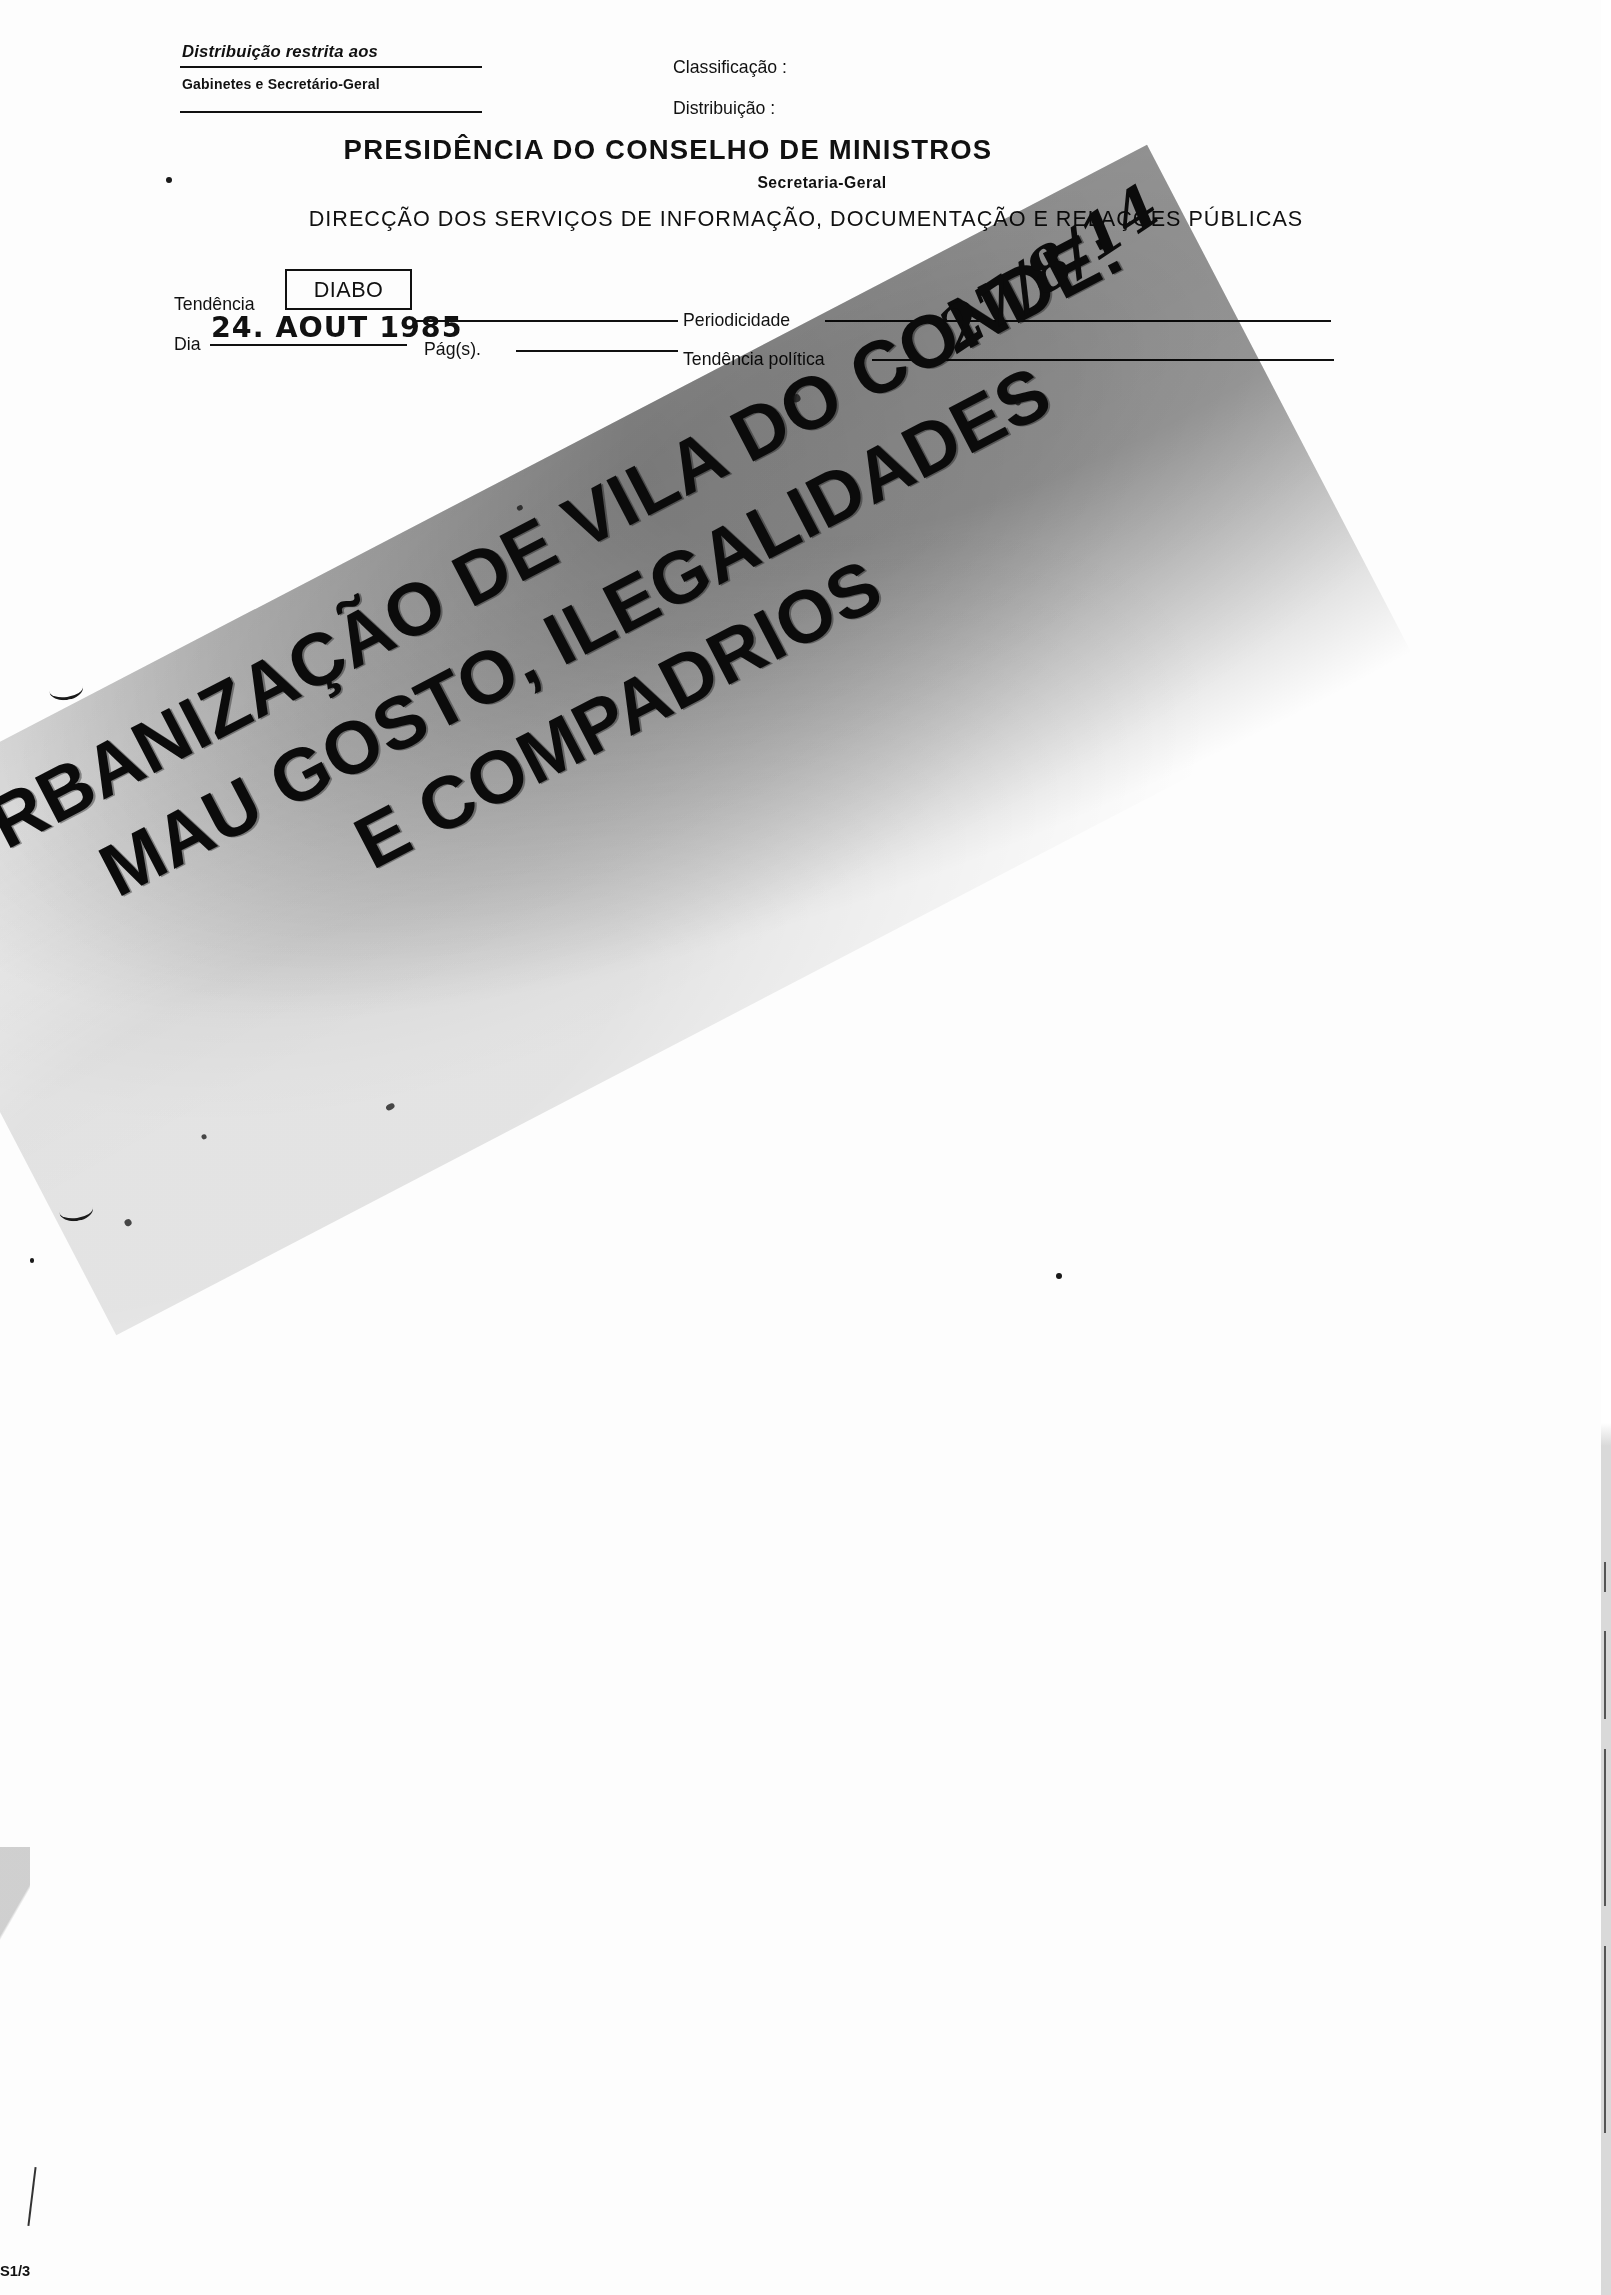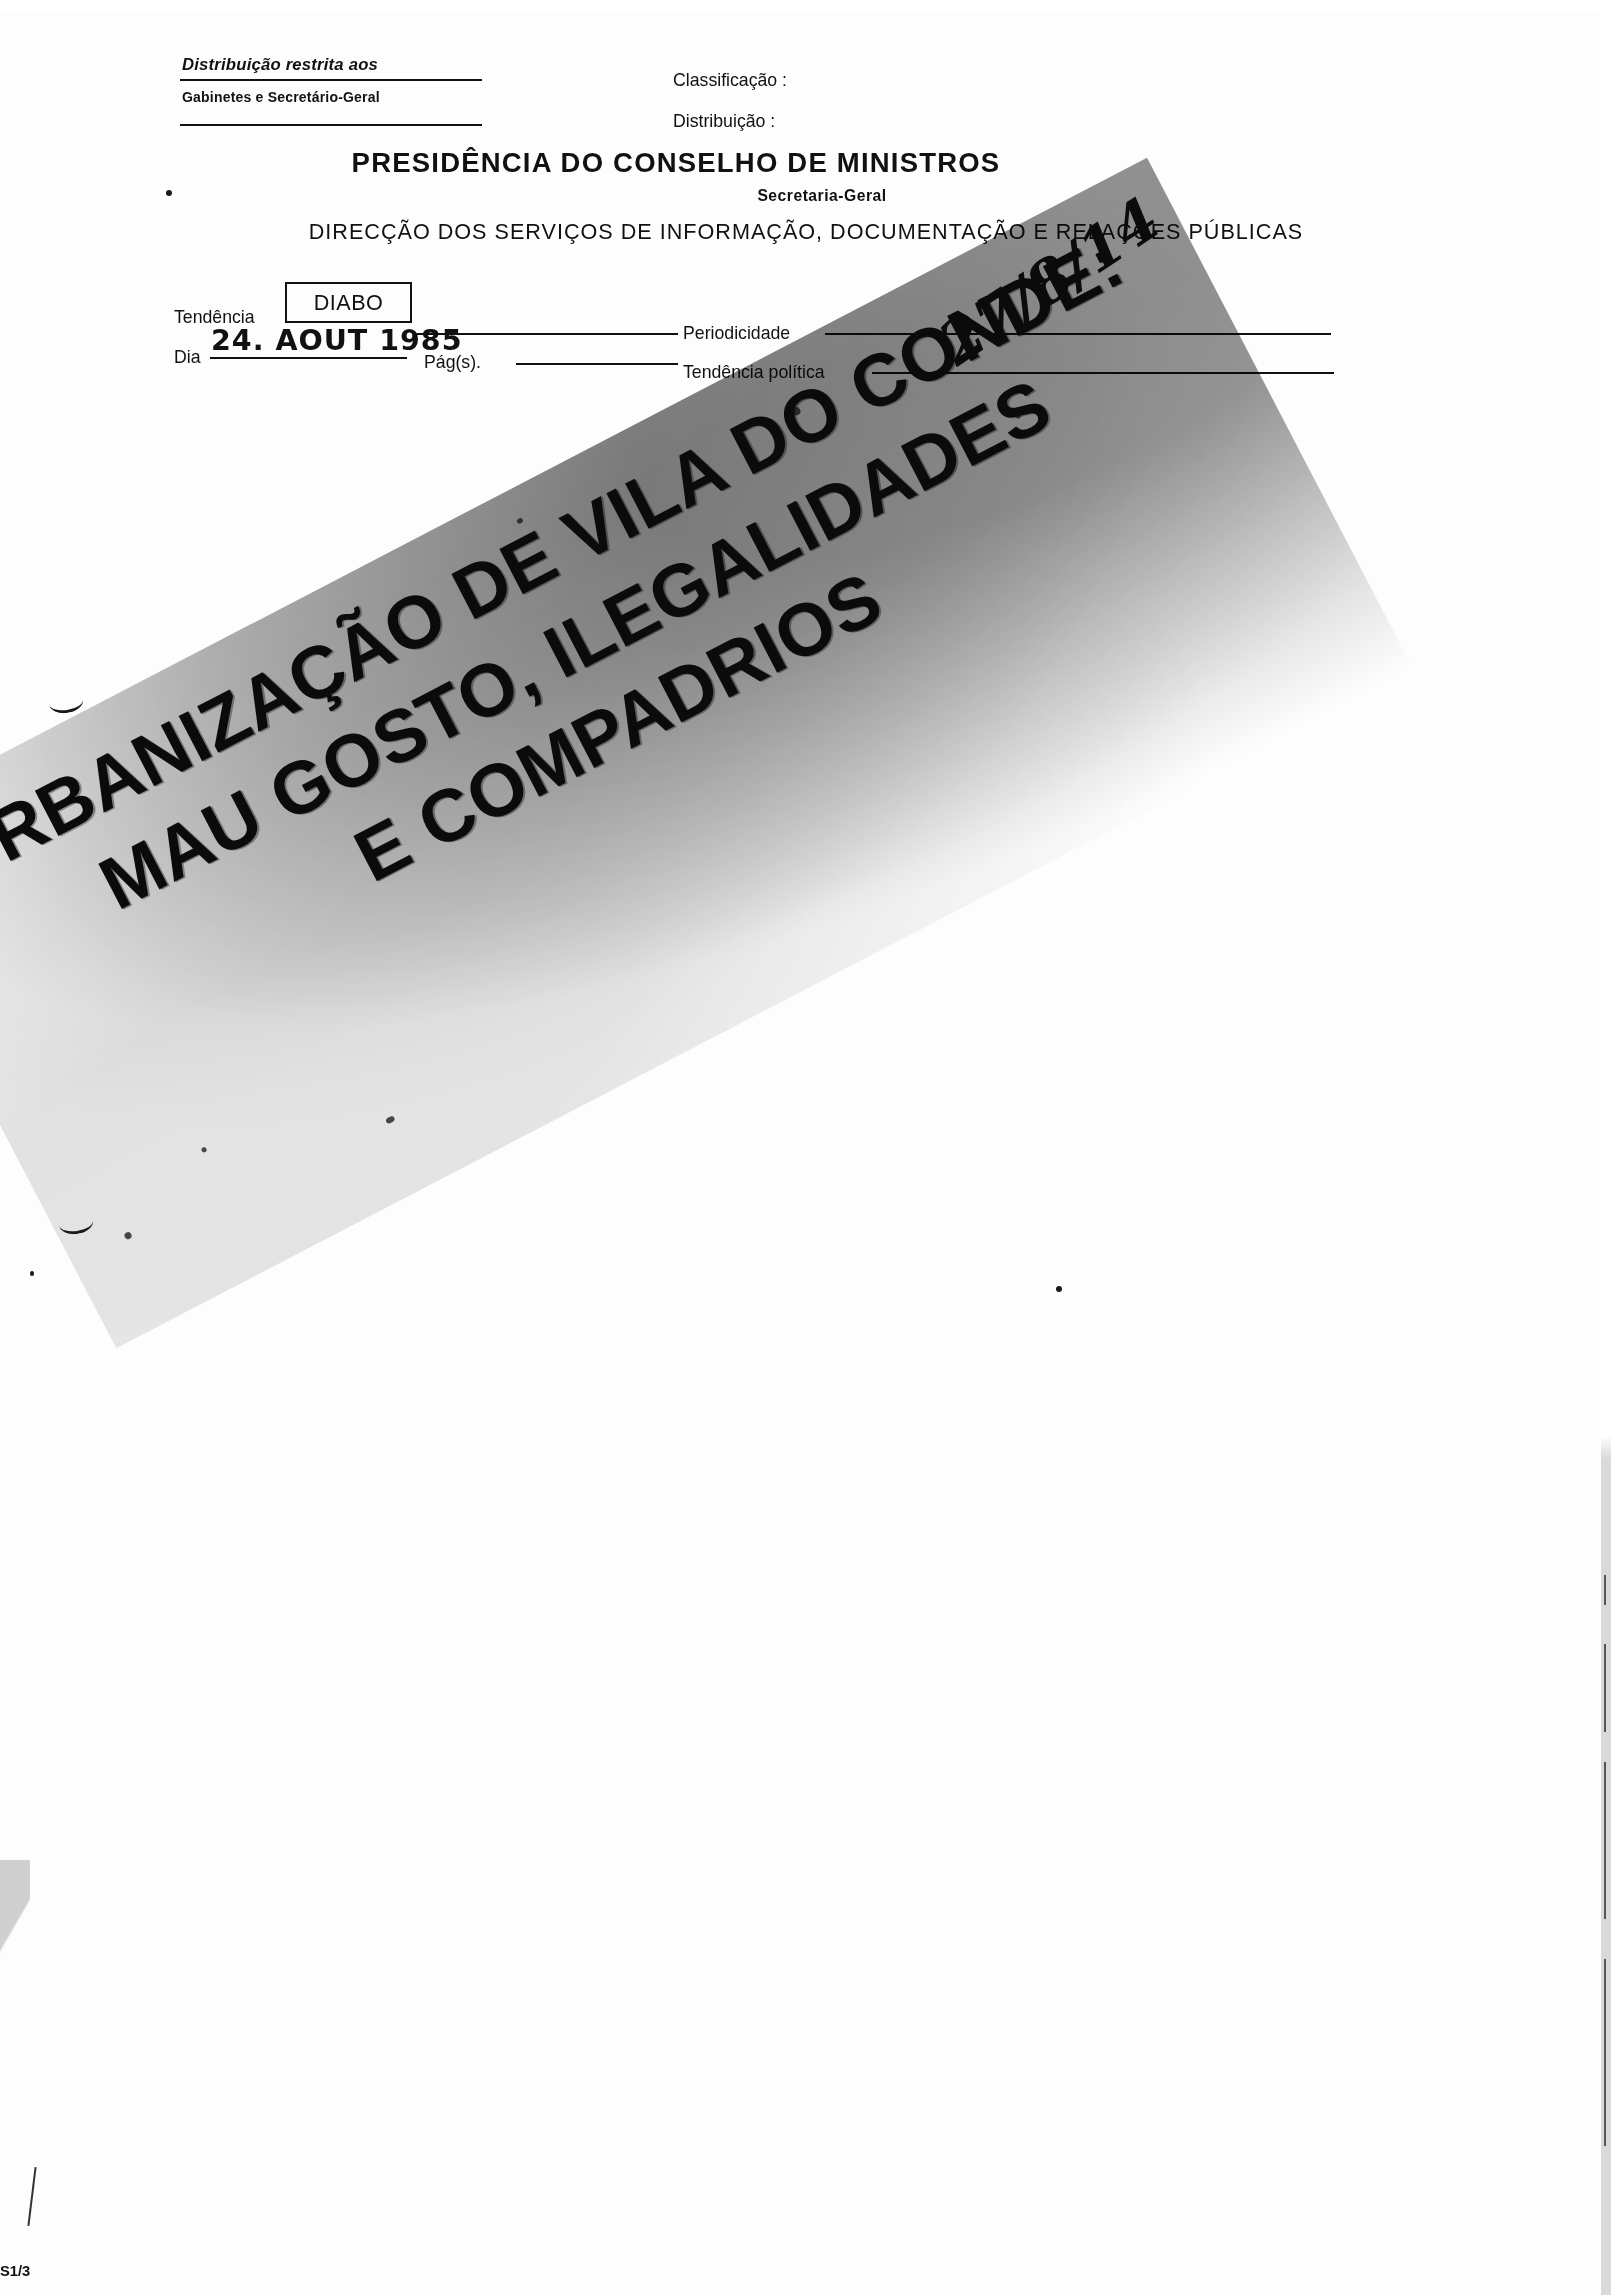--- a/index.html
+++ b/index.html
@@ -13,21 +13,20 @@
     position: relative;
     font-family: "Liberation Sans", sans-serif;
     color: #111;
     overflow: hidden;
   }
 
   .page {
     position: absolute;
     inset: 0;
     background: #fdfdfd;
-    margin-top: 13px;
   }
 
   
   .form-block {
     position: absolute;
     left: 0;
     top: 0;
     width: 1612px;
     height: 467px;
   }
@@ -76,21 +75,21 @@
   }
   .distribuicao {
     position: absolute;
     left: 673px;
     top: 98px;
     font-size: 17.7px;
   }
 
   .pcm-title {
     position: absolute;
-    left: 8px;
+    left: 0;
     top: 134px;
     width: 1336px;
     text-align: center;
     font-size: 27.5px;
     font-weight: bold;
     letter-spacing: 1.2px;
   }
   .sec-geral {
     position: absolute;
     left: 0;

